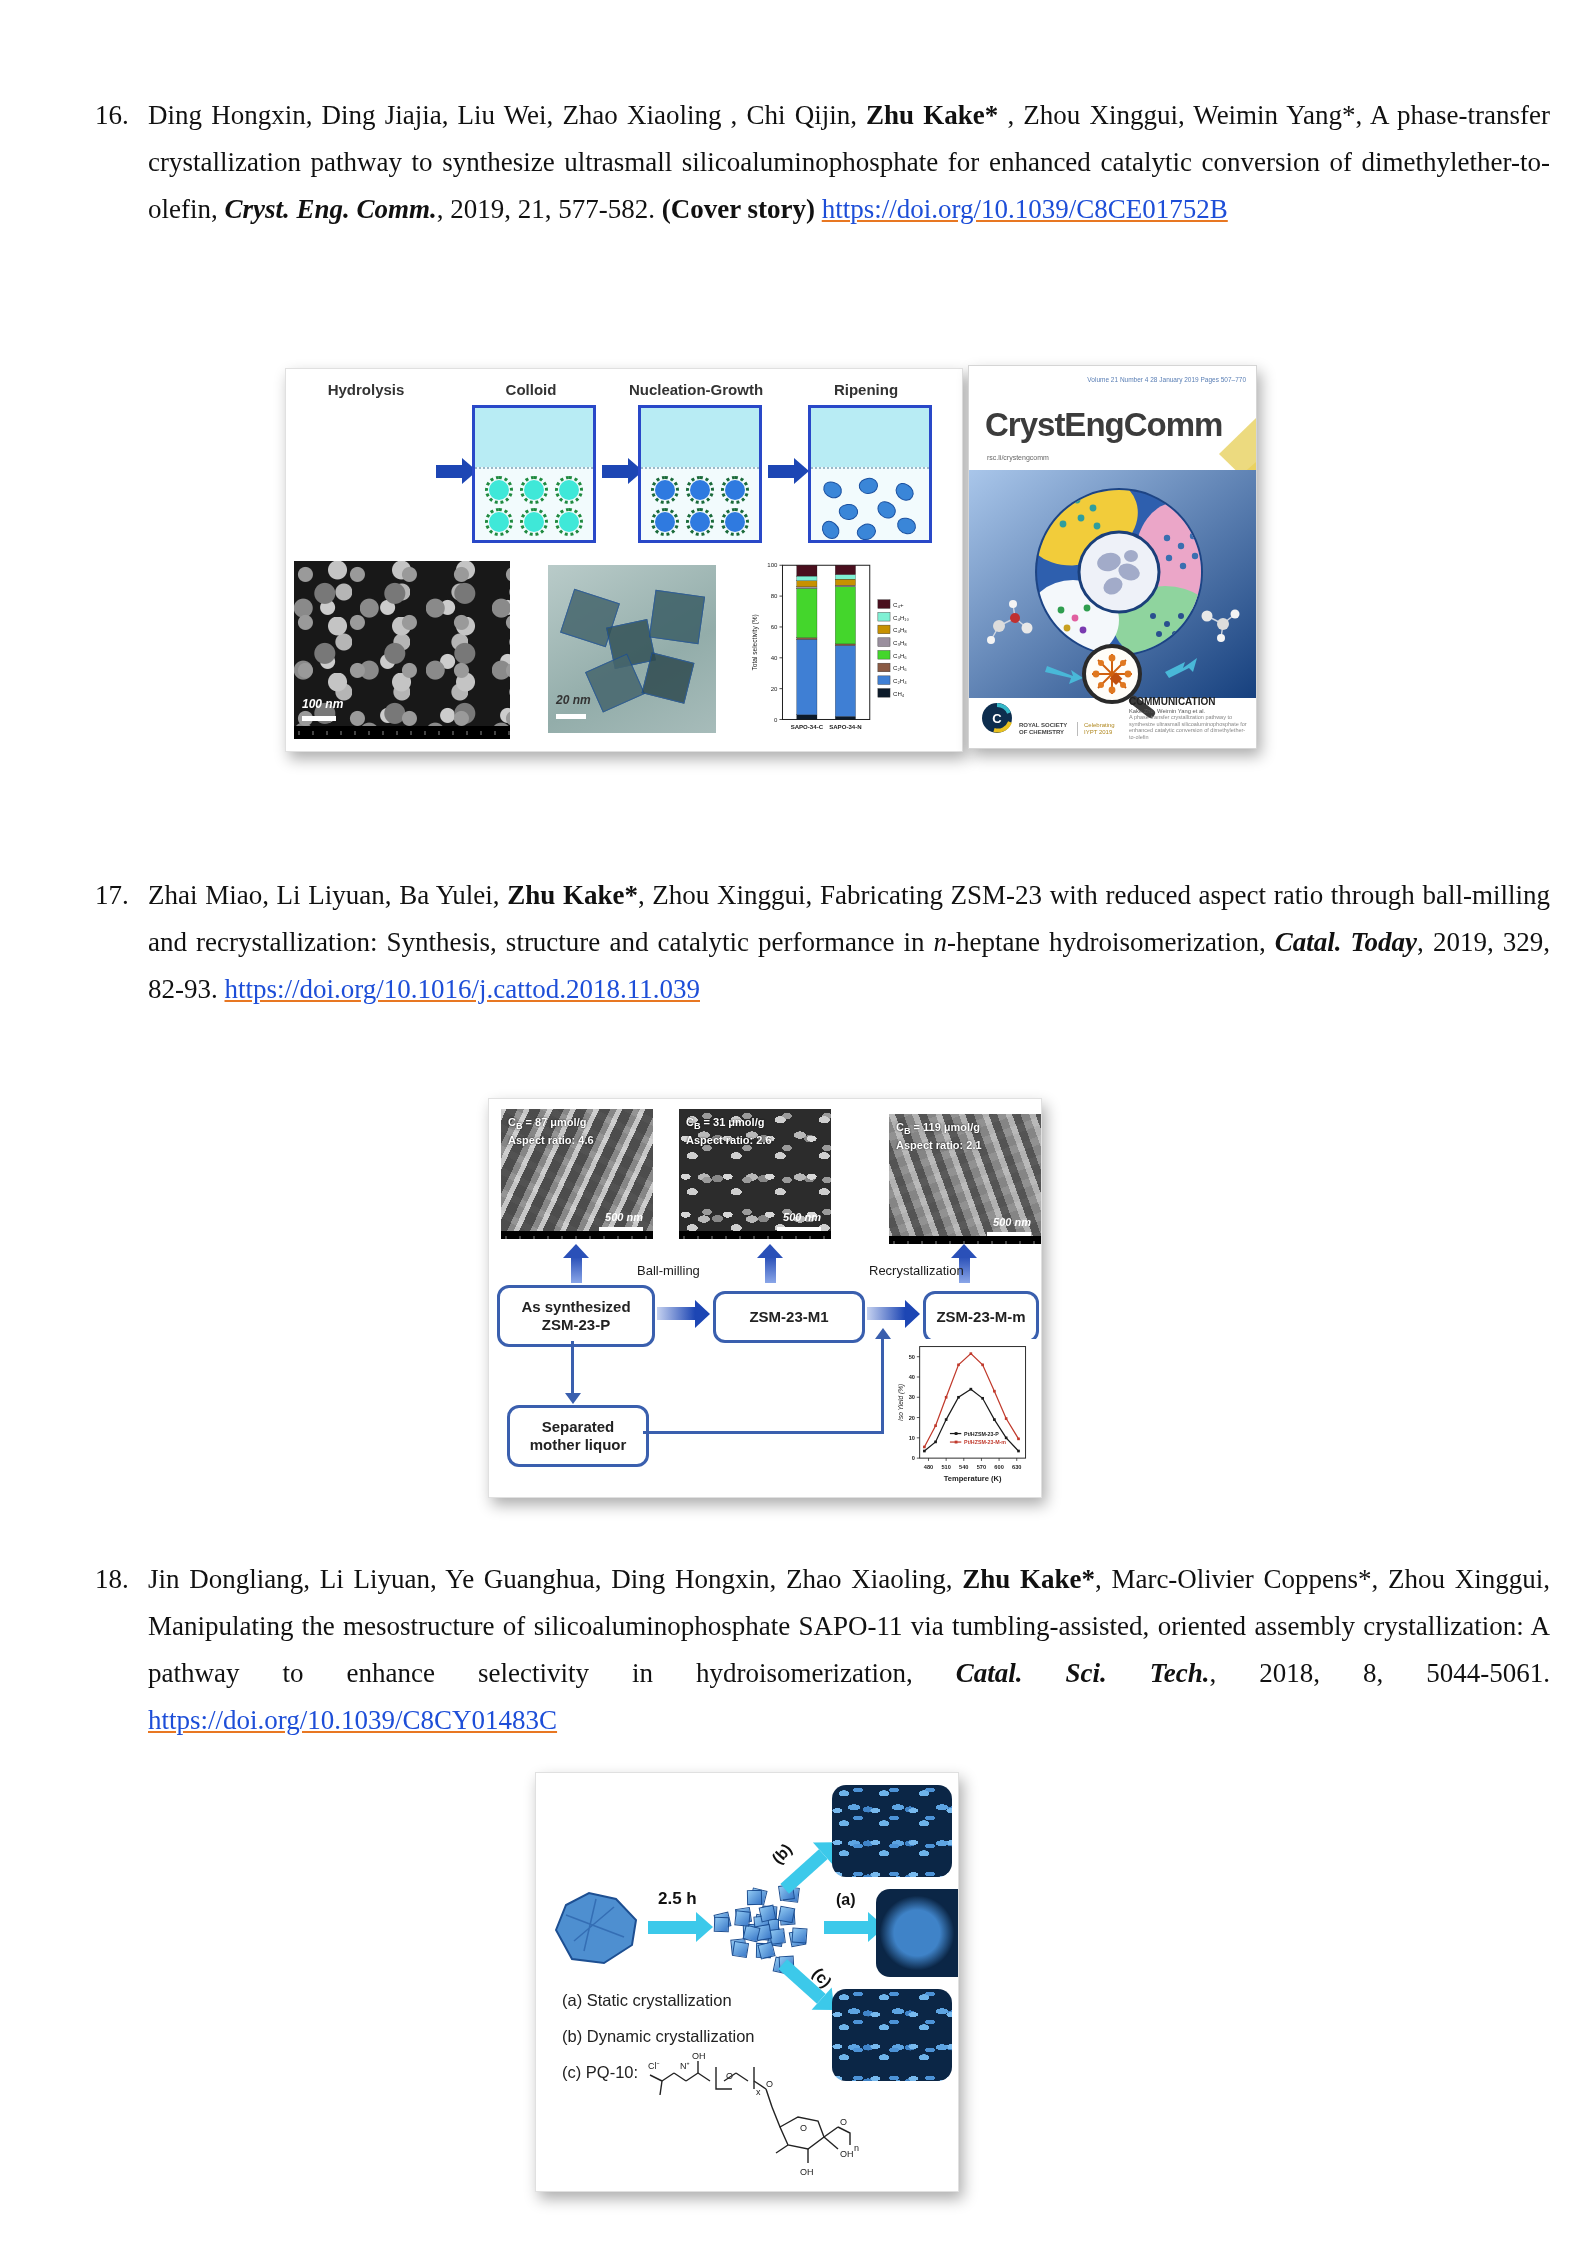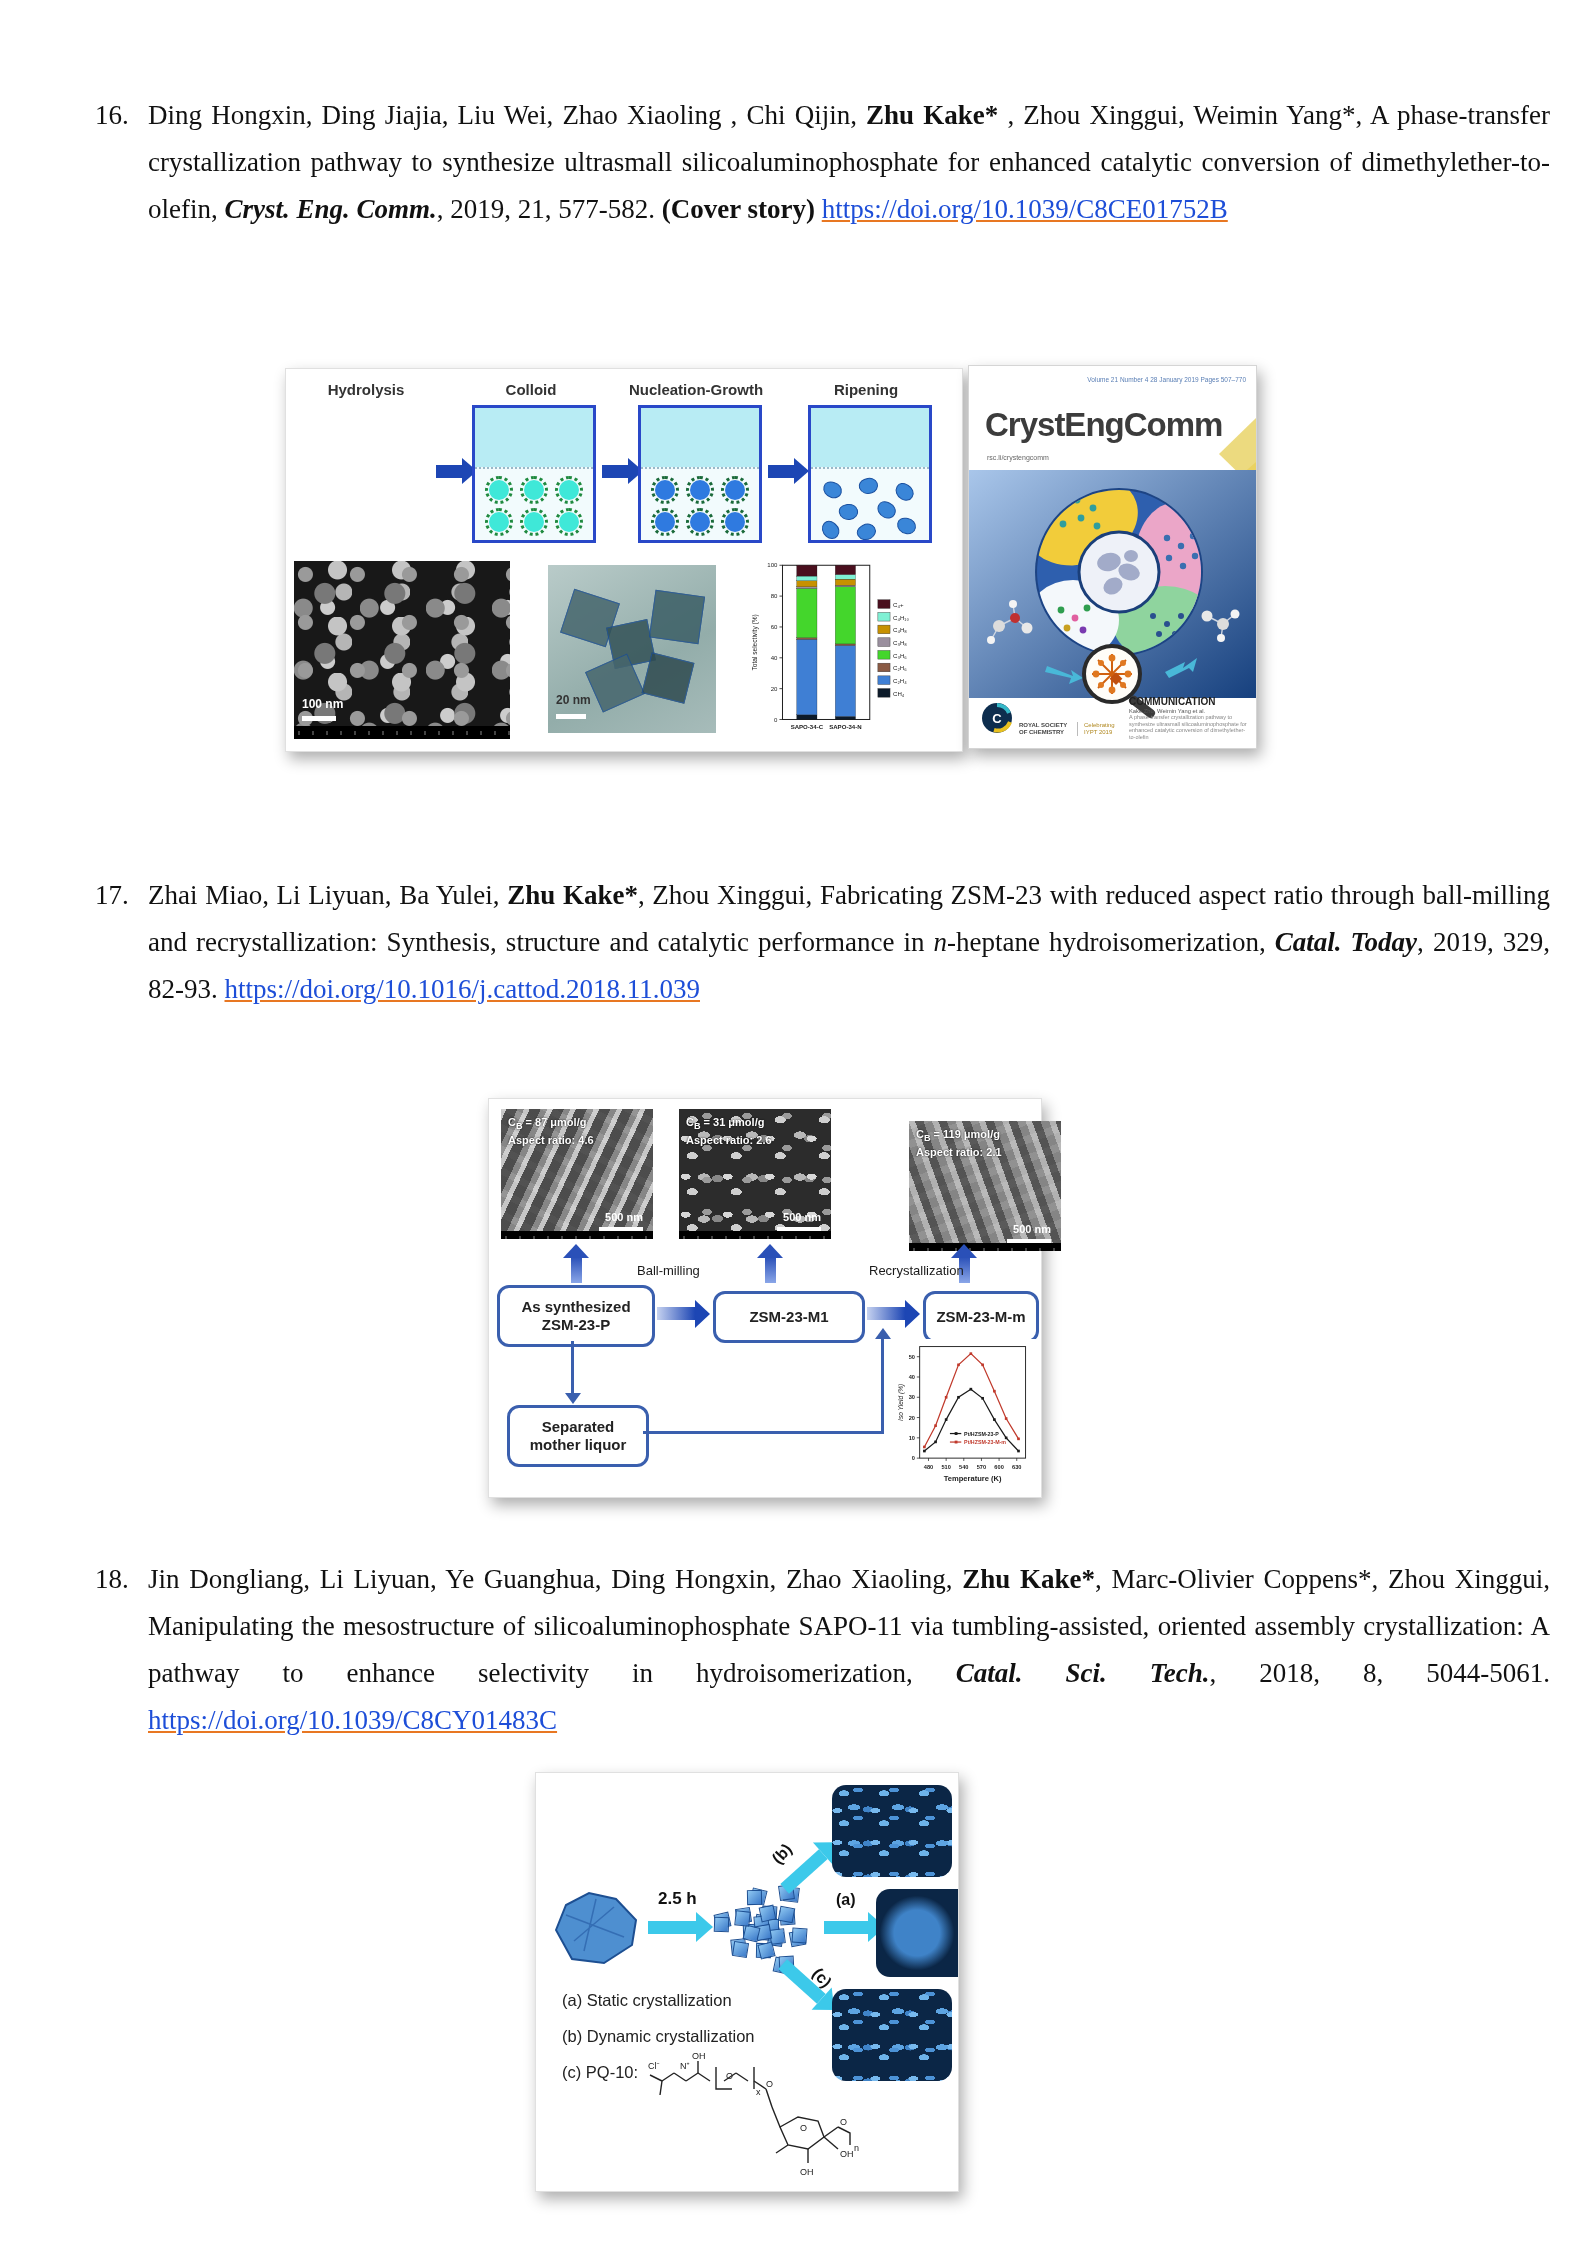--- a/index.html
+++ b/index.html
@@ -45,21 +45,21 @@
       radial-gradient(circle at 22% 28%,#9a9a9a 0 7px,transparent 8px),
       radial-gradient(circle at 68% 16%,#c4c4c4 0 9px,transparent 10px),
       radial-gradient(circle at 44% 54%,#787878 0 10px,transparent 11px),
       radial-gradient(circle at 86% 62%,#b5b5b5 0 8px,transparent 9px),
       radial-gradient(circle at 14% 76%,#8a8a8a 0 9px,transparent 10px),
       radial-gradient(circle at 56% 86%,#cccccc 0 7px,transparent 8px);
     background-size:52px 48px,64px 56px,70px 60px,58px 50px,66px 62px,60px 54px;}
   .sem-strip{position:absolute;left:0;right:0;bottom:0;height:13px;background:#000;
     background-image:repeating-linear-gradient(90deg,#444 0 2px,transparent 2px 14px);
     background-position:4px 5px;background-size:100% 4px;background-repeat:no-repeat;}
-  .scale-label{position:absolute;font-family:"Liberation Sans",sans-serif;font-weight:bold;color:#fff;}
+  .scale-label{position:absolute;font-family:"Liberation Sans",sans-serif;font-weight:bold;color:#fff;font-style:italic;}
   .scale-bar{position:absolute;background:#fff;height:5px;}
   .tem{position:absolute;background:linear-gradient(150deg,#b9cbc9,#93adaa 60%,#a7bcba);overflow:hidden;}
   .tem .cube{position:absolute;background:#46666d;opacity:.85;}
   
   .cover{position:absolute;background:#fff;border:1px solid #d5d5d5;box-shadow:4px 7px 14px rgba(0,0,0,.32);overflow:hidden;}
   .cover .issue{position:absolute;top:10px;right:10px;font-size:6.5px;color:#5a7fb5;
                 font-family:"Liberation Sans",sans-serif;}
   .cover .ctitle{position:absolute;top:40px;left:16px;font-family:"Liberation Sans",sans-serif;
                 font-weight:bold;font-size:33px;color:#3c3c3c;letter-spacing:-1px;}
   .cover .curl{position:absolute;top:88px;left:18px;font-size:7px;color:#666;font-family:"Liberation Sans",sans-serif;}
@@ -390,21 +390,21 @@
       <div class="scale-label" style="right:10px;bottom:16px;font-size:11px;">500 nm</div>
       <div class="scale-bar" style="right:10px;bottom:8px;width:44px;height:4px;"></div>
       <div class="sem-strip" style="height:8px;"></div>
     </div>
     <div class="graypanel gtex2" style="left:190px;top:10px;">
       <div class="semcap"><span>C</span><sub>B</sub><span class="v">= 31 μmol/g</span><br><span>Aspect ratio: 2.6</span></div>
       <div class="scale-label" style="right:10px;bottom:16px;font-size:11px;">500 nm</div>
       <div class="scale-bar" style="right:10px;bottom:8px;width:44px;height:4px;"></div>
       <div class="sem-strip" style="height:8px;"></div>
     </div>
-    <div class="graypanel gtex3" style="left:400px;top:22px;margin-left:20px;">
+    <div class="graypanel gtex3" style="left:400px;top:15px;">
       <div class="semcap"><span>C</span><sub>B</sub><span class="v">= 119 μmol/g</span><br><span>Aspect ratio: 2.1</span></div>
       <div class="scale-label" style="right:10px;bottom:16px;font-size:11px;">500 nm</div>
       <div class="scale-bar" style="right:10px;bottom:8px;width:44px;height:4px;"></div>
       <div class="sem-strip" style="height:8px;"></div>
     </div>
 
     <div class="uparrow" style="left:82px;top:158px;height:26px;"></div>
     <div class="uparrow" style="left:276px;top:158px;height:26px;"></div>
     <div class="uparrow" style="left:470px;top:158px;height:26px;"></div>
 

